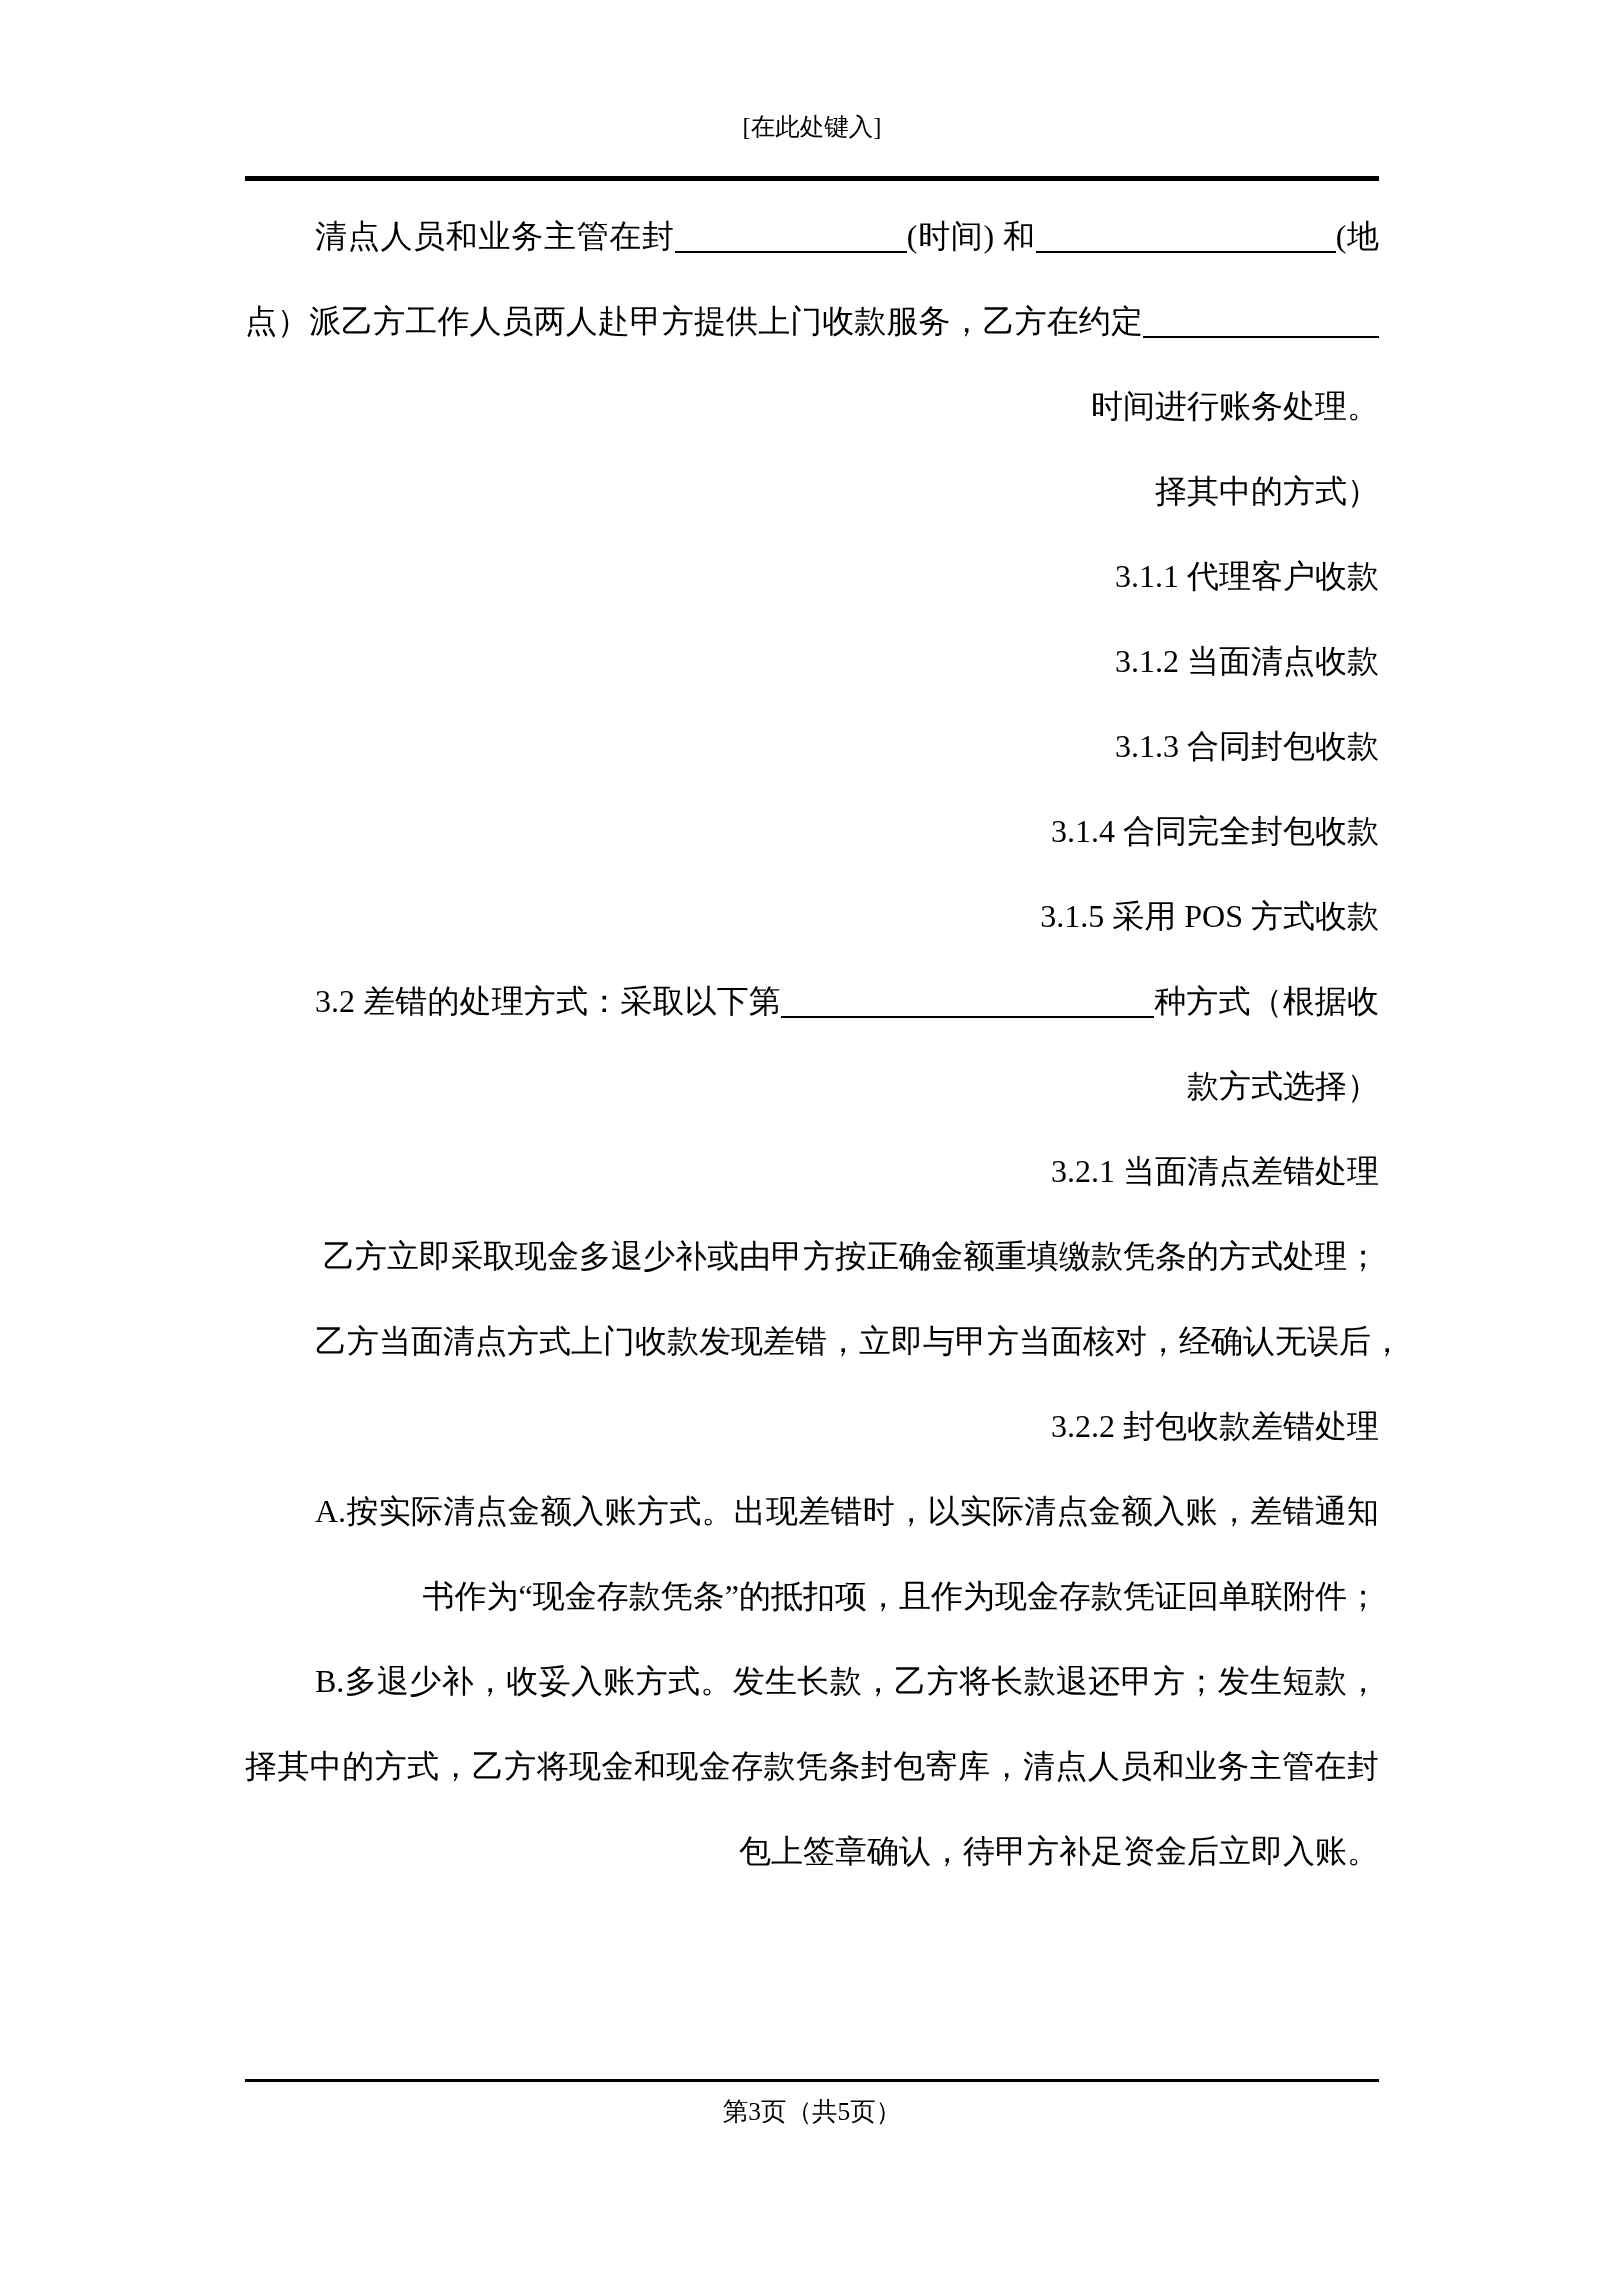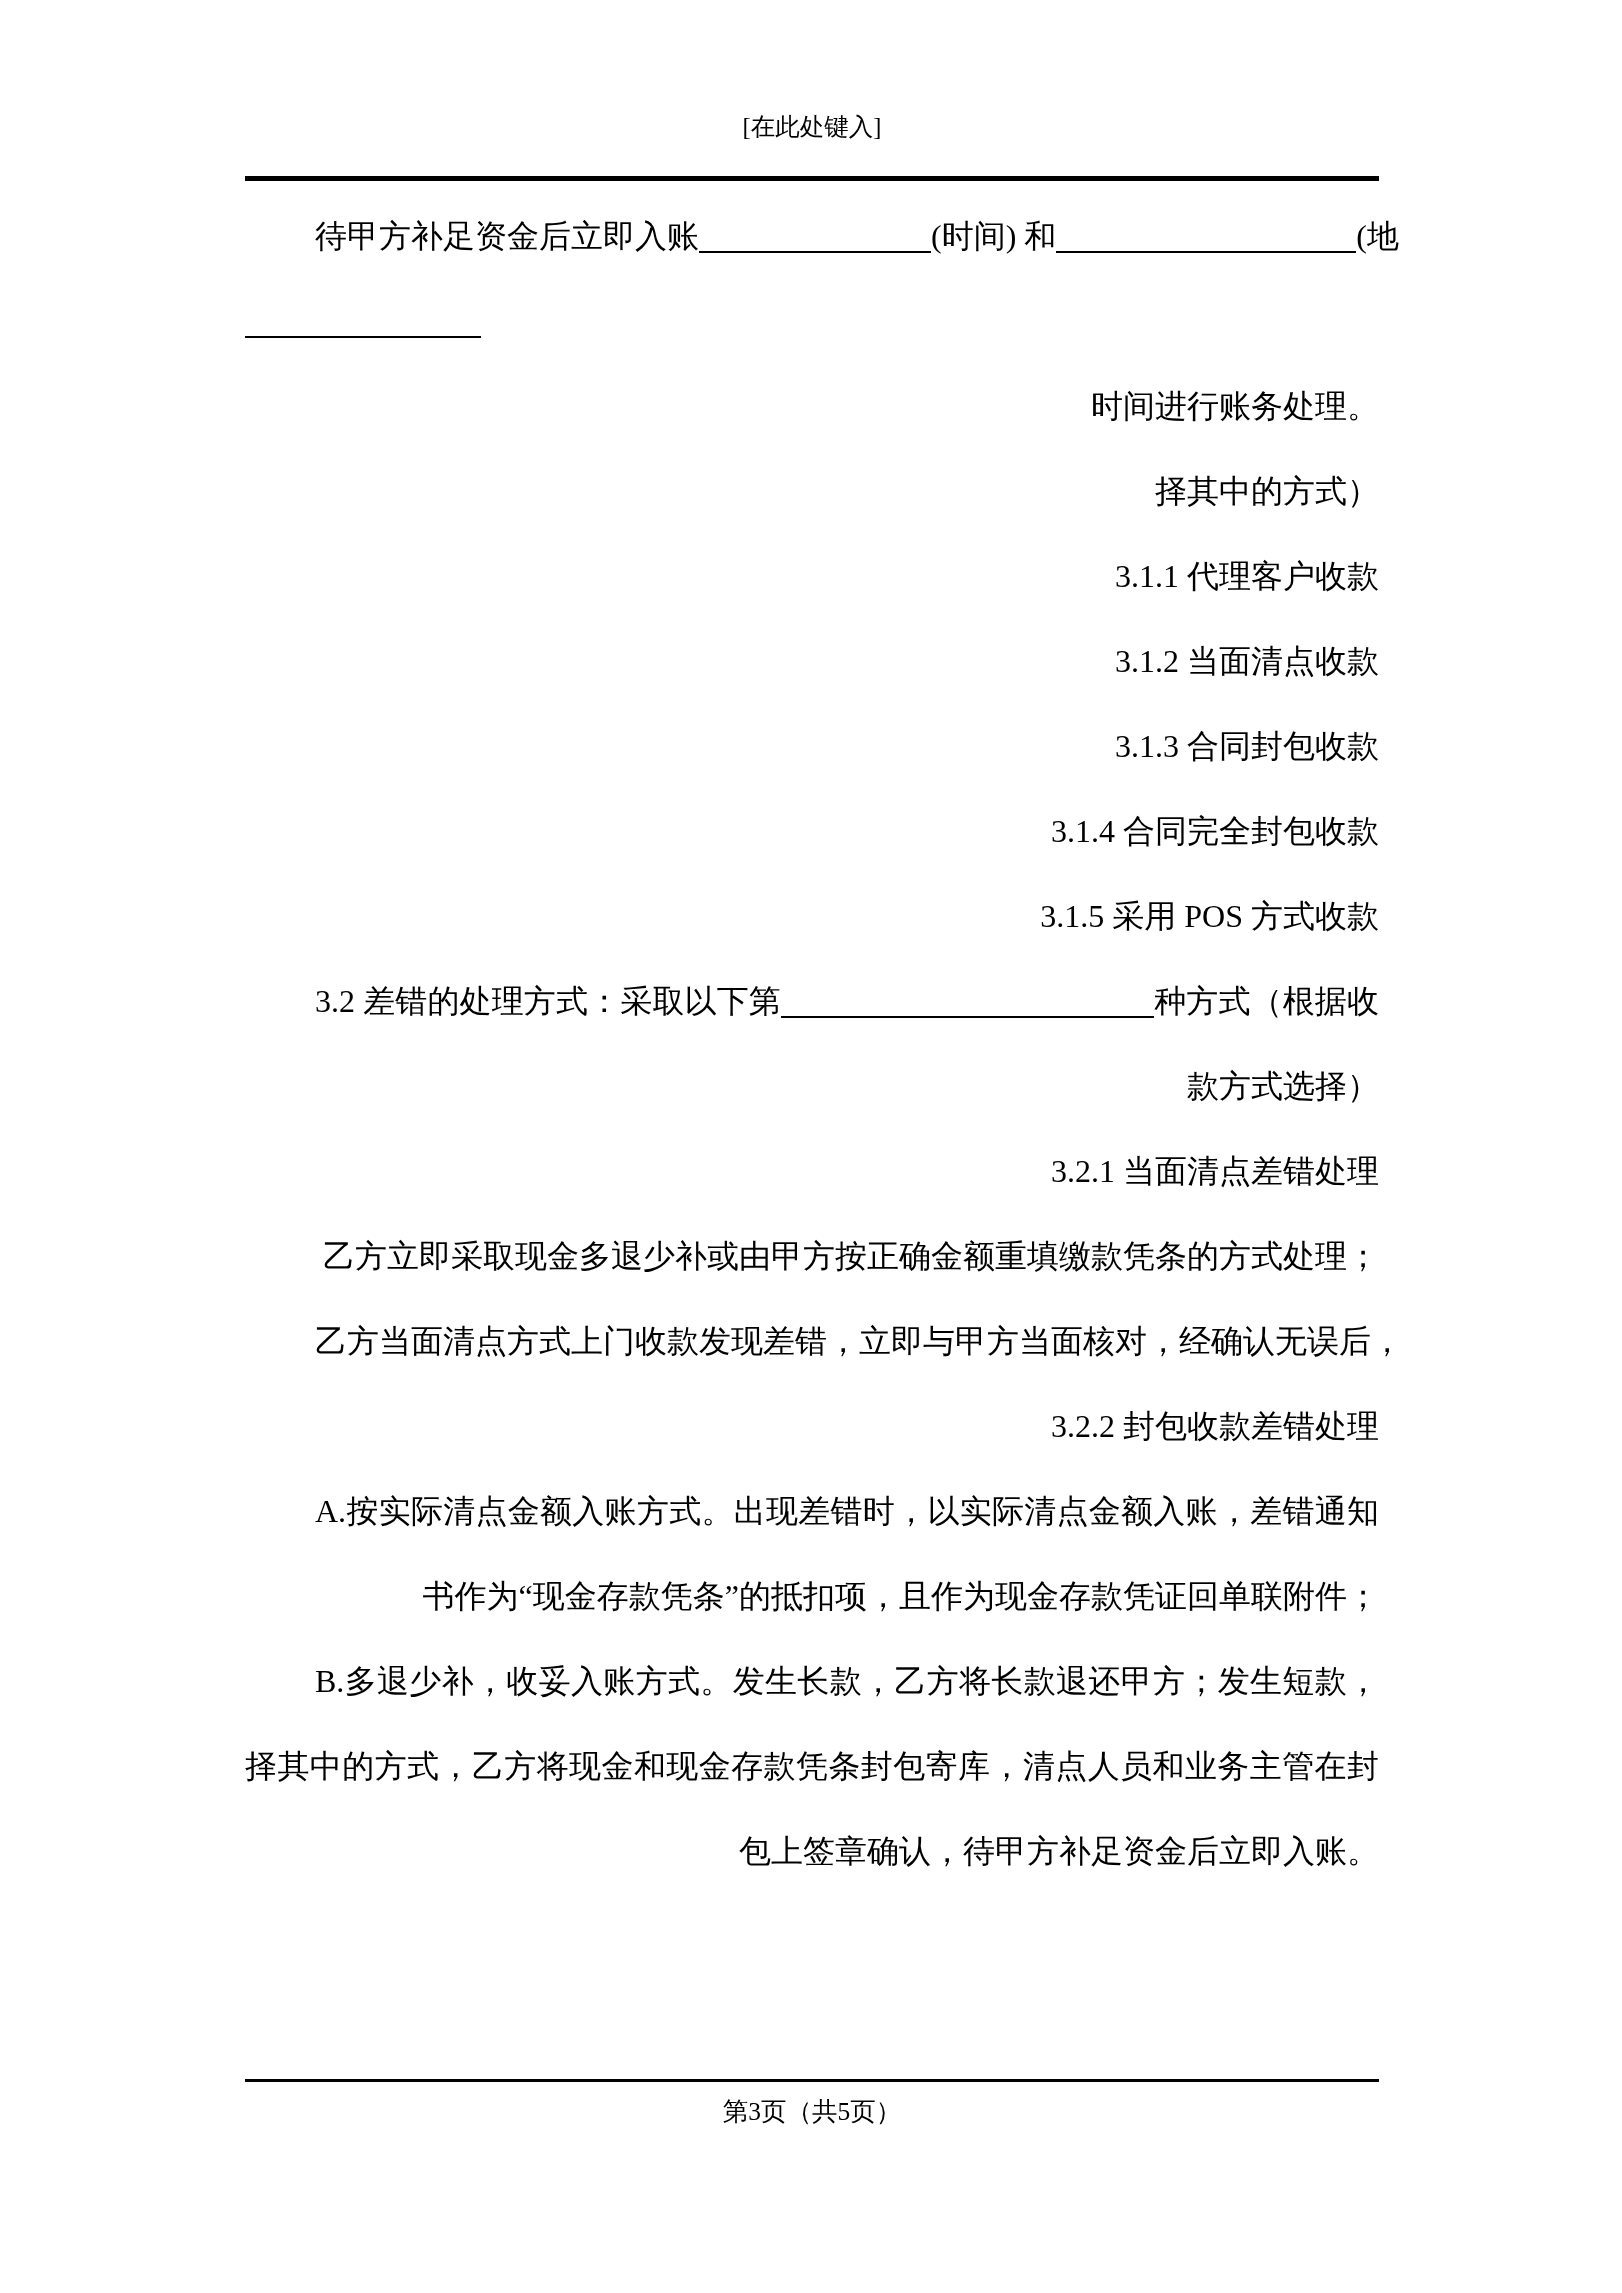--- a/index.html
+++ b/index.html
@@ -84,22 +84,22 @@
   }
 </style>
 </head>
 <body>
 
 <div class="page">
   <div class="header-text">[在此处键入]</div>
   <div class="header-rule"></div>
 
   <div class="doc-body">
-      <div class="line indent justify"><span class="seg">待甲方补足资金后立即入账</span><span class="blank" style="width: 232px;"></span><span class="seg">(时间) 和</span><span class="blank" style="width: 300px;"></span><span class="seg">(地</span></div>
-      <div class="line justify"><span class="blank" style="width: 236px;"></span></div>
+      <div class="line indent justify"><span class="seg">清点人员和业务主管在封</span><span class="blank" style="width: 232px;"></span><span class="seg">(时间) 和</span><span class="blank" style="width: 300px;"></span><span class="seg">(地</span></div>
+      <div class="line justify"><span class="seg">点）派乙方工作人员两人赴甲方提供上门收款服务，乙方在约定</span><span class="blank" style="width: 236px;"></span></div>
       <div class="line"><span class="seg">时间进行账务处理。</span></div>
       <div class="line"><span class="seg">择其中的方式）</span></div>
       <div class="line indent"><span class="seg">3.1.1 代理客户收款</span></div>
       <div class="line indent"><span class="seg">3.1.2 当面清点收款</span></div>
       <div class="line indent"><span class="seg">3.1.3 合同封包收款</span></div>
       <div class="line indent"><span class="seg">3.1.4 合同完全封包收款</span></div>
       <div class="line indent"><span class="seg">3.1.5 采用 POS 方式收款</span></div>
       <div class="line indent justify"><span class="seg">3.2 差错的处理方式：采取以下第</span><span class="blank" style="width: 373px;"></span><span class="seg">种方式（根据收</span></div>
       <div class="line"><span class="seg">款方式选择）</span></div>
       <div class="line indent"><span class="seg">3.2.1 当面清点差错处理</span></div>

